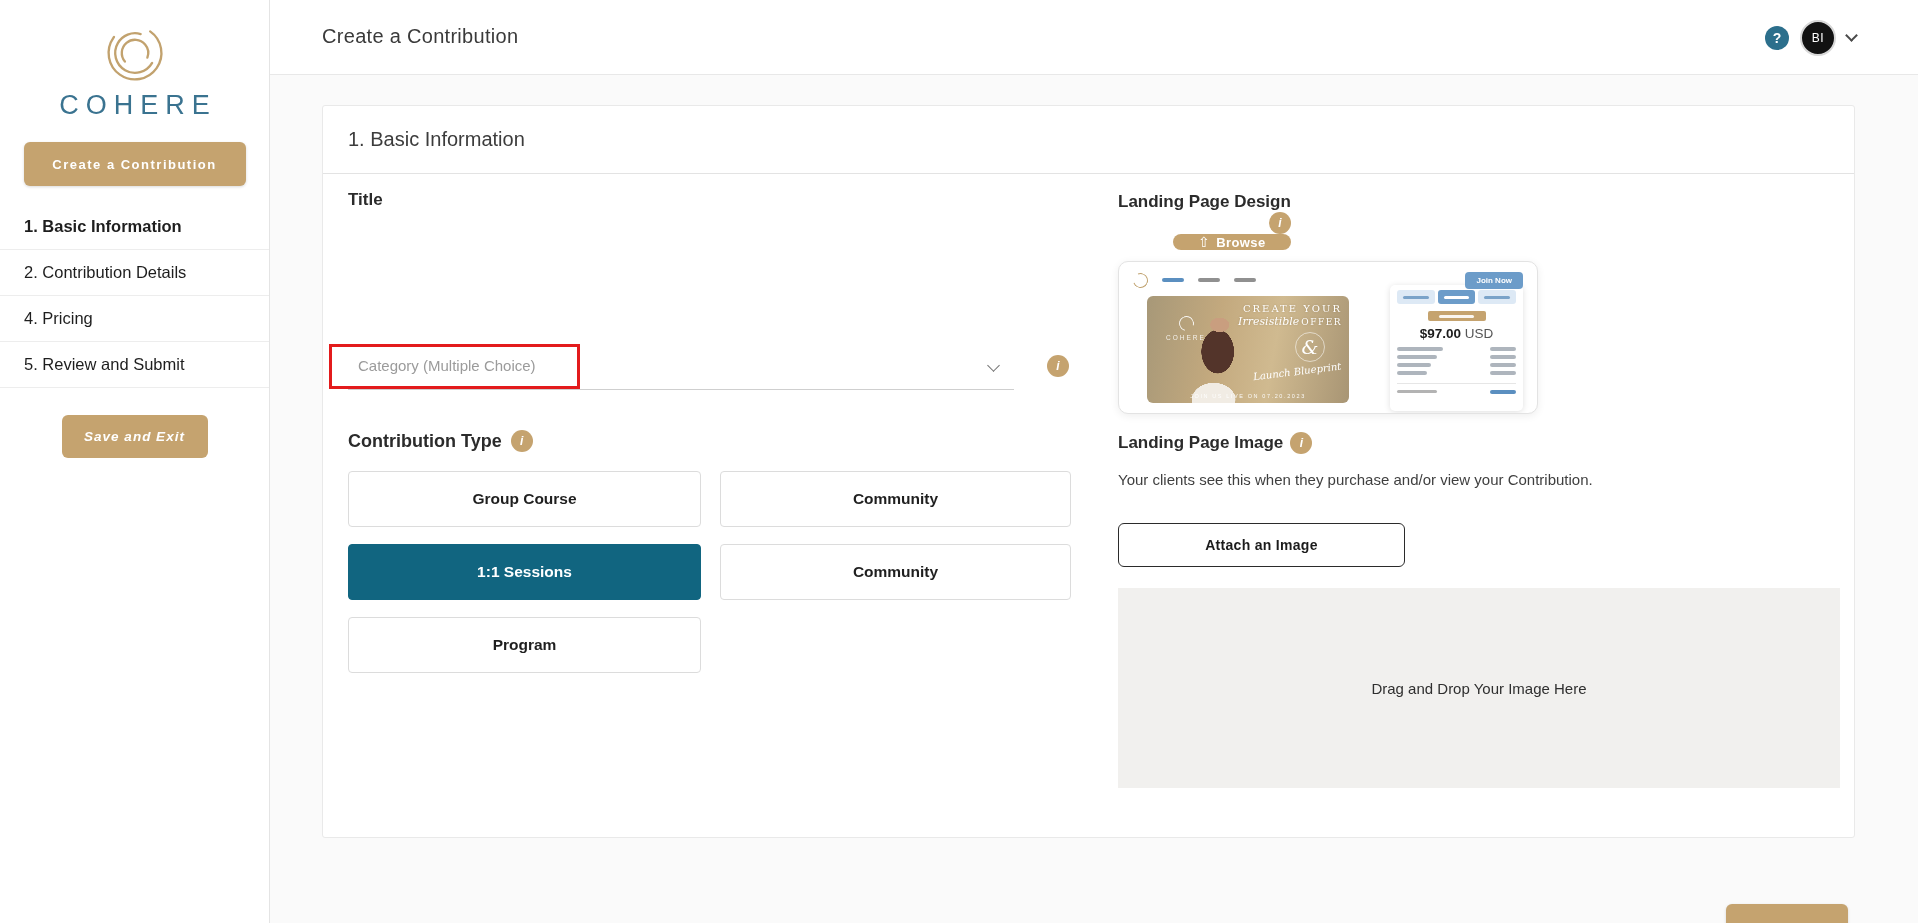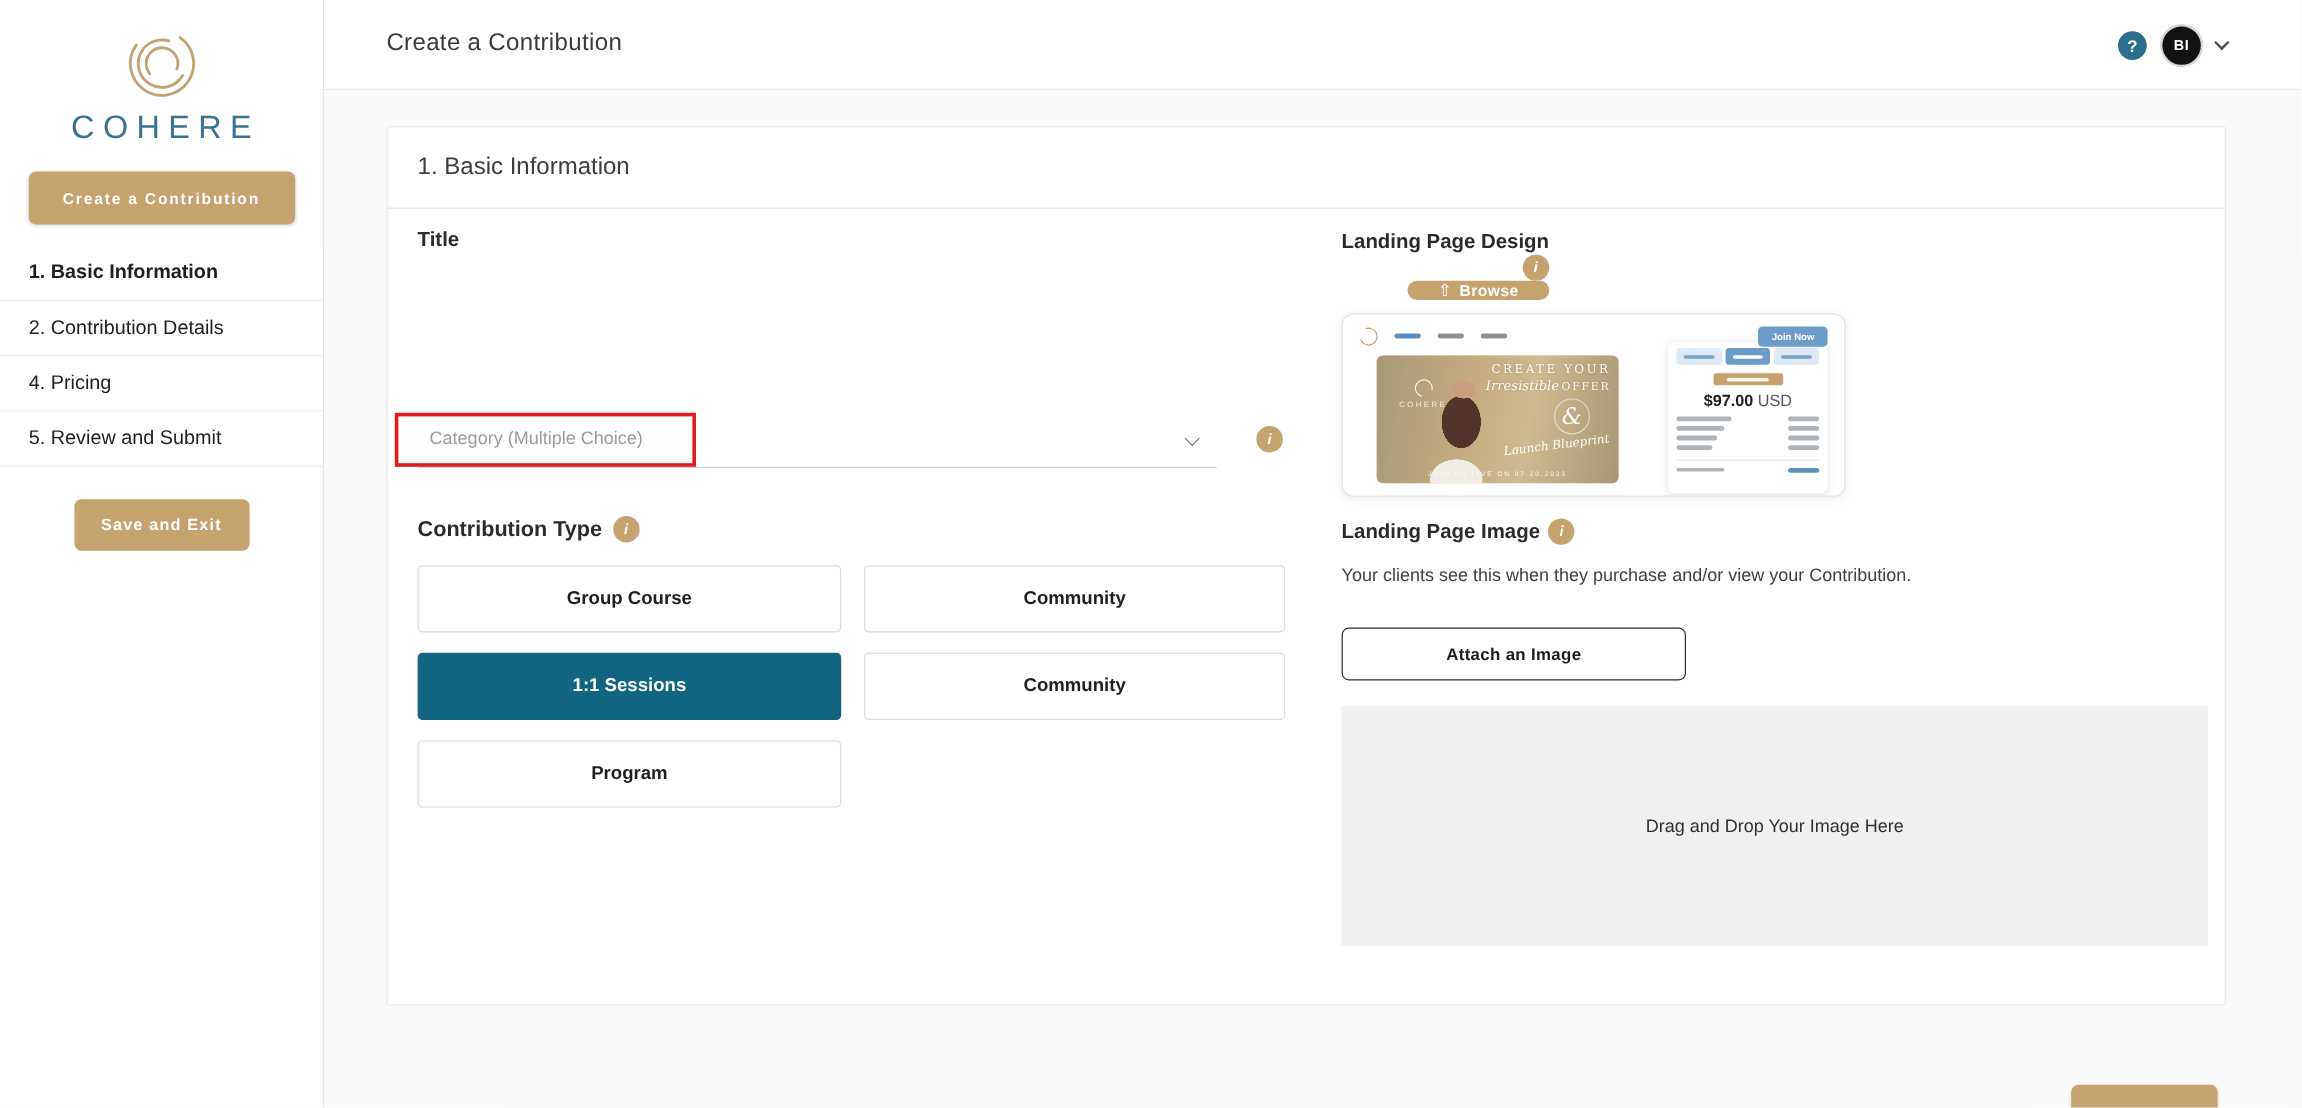--- a/index.html
+++ b/index.html
@@ -11,32 +11,32 @@
   .logo-wrap { margin-top:20px; text-align:center; }
   .logo-svg { width:74px; height:66px; }
   .brand-name { font-size:27px; font-weight:400; color:#3A7390; letter-spacing:7px; padding-left:7px; margin-top:0px; }
   .create-btn { display:block; margin:21px auto 0; width:222px; height:44px; background:#C5A36F; color:#fff; font-family:inherit;
                 font-size:13px; font-weight:bold; letter-spacing:1.5px; border:none; border-radius:6px; cursor:pointer;
                 box-shadow:0 1px 3px rgba(0,0,0,.15); }
   .nav { margin-top:18px; }
   .nav-item { padding:13px 10px 13px 24px; font-size:16.5px; color:#1e1e1e; border-bottom:1px solid #ededed; cursor:pointer; background:#fff; }
   .nav-item.active { font-weight:bold; }
   .save-exit-btn { display:block; margin:27px auto 0; width:146px; height:43px; background:#C5A36F; color:#fff; font-family:inherit;
-                   font-size:13.5px; font-weight:bold; letter-spacing:1px; border:none; border-radius:6px; cursor:pointer; }
+                   font-size:13.5px; font-weight:bold; letter-spacing:1px; border:none; border-radius:6px; cursor:pointer;font-style:italic; }
   .sidebar-footer { margin-top:95px; text-align:center; font-size:11.5px; color:#9a9a9a; line-height:1.45; }
   .sidebar-footer div { cursor:pointer; padding:2px 0; }
 
   
   .topbar { position:absolute; left:270px; top:0; width:1648px; height:75px; background:#fff; border-bottom:1px solid #e8e8e8; z-index:5; }
   .topbar-title { position:absolute; left:52px; top:25px; font-size:20px; color:#3a3a3a; letter-spacing:.3px; }
   .topbar-right { position:absolute; right:62px; top:0; height:75px; display:flex; align-items:center; gap:11px; }
   .help-icon { width:24px; height:24px; border-radius:50%; background:#2C6F8C; color:#fff; font-size:14px; font-weight:bold;
                display:flex; align-items:center; justify-content:center; cursor:pointer; }
   .avatar { width:36px; height:36px; border-radius:50%; background:#121212; border:2px solid #d8d8d8; color:#fff;
-            font-size:12px; font-weight:bold; letter-spacing:.5px; display:flex; align-items:center; justify-content:center; cursor:pointer; }
+            font-size:12px; font-weight:normal; letter-spacing:.5px; display:flex; align-items:center; justify-content:center; cursor:pointer; }
   .chev { width:9px; height:9px; border-right:2px solid #4a4a4a; border-bottom:2px solid #4a4a4a; transform:rotate(45deg); margin-top:-5px; cursor:pointer; }
 
   
   .card { position:absolute; left:322px; top:105px; width:1533px; height:733px; background:#fff; border:1px solid #e9e9e9; border-radius:3px; z-index:2; }
   .card-header { height:68px; border-bottom:1px solid #e3e3e3; display:flex; align-items:center; padding-left:25px; font-size:20px; color:#3c3c3c; }
   .card-body { position:relative; height:664px; }
 
   .field-label { position:absolute; left:25px; top:16px; font-size:17px; font-weight:bold; color:#2b2b2b; }
 
   .title-field { position:absolute; left:25px; top:96px; width:728px; }

